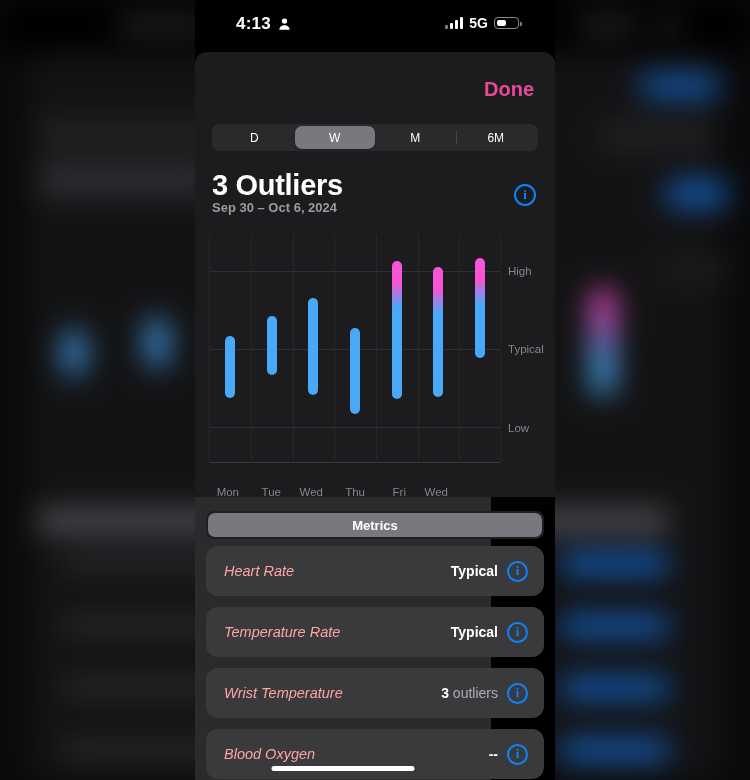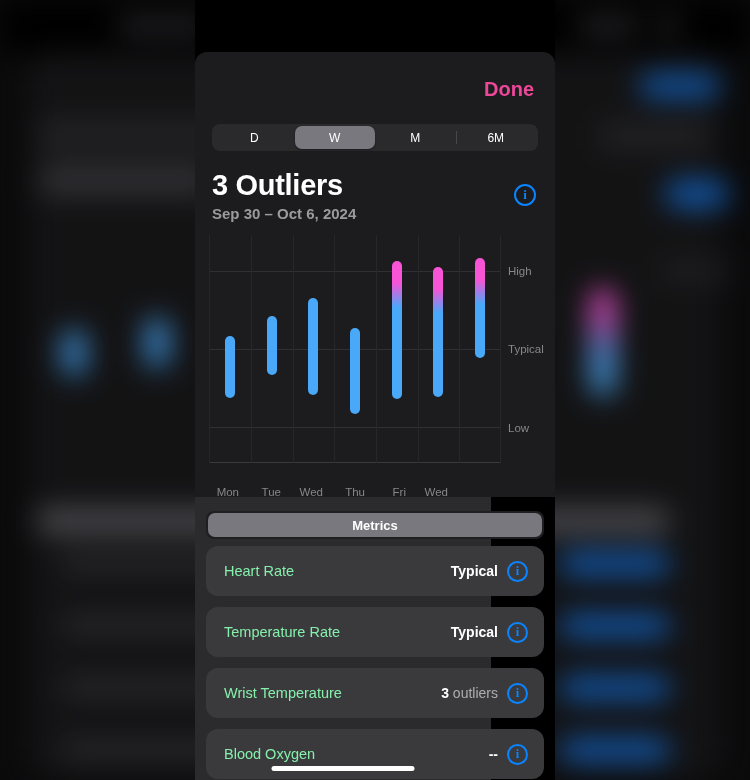--- a/index.html
+++ b/index.html
@@ -60,21 +60,21 @@
               background:#2a2a2c; border-radius:8px; display:flex; padding:2px; }
   .seg{ flex:1; display:flex; align-items:center; justify-content:center;
         color:#fff; font-size:12px; border-radius:7px; position:relative; cursor:pointer; }
   .seg.active{ background:#78787e; box-shadow:0 1px 2px rgba(0,0,0,.4); }
   .seg:not(.active):not(:first-child)::before{
         content:""; position:absolute; left:0; top:5px; bottom:5px; width:1px; background:#48484c; }
   .seg.active + .seg::before{ display:none; }
 
   .headline{ position:absolute; left:17px; top:118px; }
   .h-title{ color:#fff; font-size:29px; font-weight:bold; letter-spacing:-.3px; line-height:1.05; }
-  .h-sub{ color:#9b9b9f; font-size:15px; font-weight:bold; margin-top:5px; }
+  .h-sub{ color:#9b9b9f; font-size:13px; font-weight:bold; }
   .info-btn{ position:absolute; right:19px; top:132px; width:22px; height:22px;
              border-radius:50%; border:2px solid #0a84ff; color:#0a84ff; font-size:13px;
              font-weight:bold; font-family:"Liberation Serif",serif;
              display:flex; align-items:center; justify-content:center; cursor:pointer; }
 
   
   .chart{ position:absolute; left:0; top:183px; width:360px; height:262px; }
   .plot{ position:absolute; left:14px; top:0; width:292px; height:228px; }
   .gl-h{ position:absolute; left:0; width:292px; height:1px; background:#303034; }
   .gl-v{ position:absolute; top:0; height:228px; width:1px; background:#272729; }
@@ -89,21 +89,21 @@
   .tabs{ position:absolute; left:11px; top:14px; width:338px; height:28px;
          background:#1f1f21; border-radius:8px; display:flex; padding:2px; }
   .tab{ flex:1; display:flex; align-items:center; justify-content:center;
         color:#fff; font-size:13px; font-weight:bold; border-radius:7px; cursor:pointer; }
   .tab.active{ background:#78787e; }
   .tab:not(.active){ font-weight:normal; color:#e4e4e6; }
 
   .rows{ position:absolute; left:11px; top:49px; width:338px; }
   .row{ position:relative; height:50px; background:#3a3a3d; border-radius:12px;
         margin-bottom:11px; display:flex; align-items:center; cursor:pointer; }
-  .row-label{ position:absolute; left:18px; color:#86efac; font-size:14.5px; }
+  .row-label{ position:absolute; left:18px; color:#fca5a5; font-size:14.5px;font-style:italic; }
   .row-right{ position:absolute; right:16px; display:flex; align-items:center; gap:9px; }
   .row-value{ color:#fff; font-size:14px; font-weight:bold; }
   .row-value .dim{ color:#aeaeb2; font-weight:normal; }
   .row-info{ width:21px; height:21px; border-radius:50%; border:2px solid #0a84ff;
              color:#0a84ff; font-size:12.5px; font-weight:bold;
              font-family:"Liberation Serif",serif;
              display:flex; align-items:center; justify-content:center; }
 
   .home-ind{ position:absolute; left:50%; transform:translateX(-50%); bottom:9px;
              width:143px; height:5px; background:#fff; border-radius:3px; }
@@ -136,20 +136,39 @@
     <div class="bd-row" style="left:60px;top:614px;width:230px;height:22px;"></div>
     <div class="bd-blue" style="left:560px;top:614px;width:110px;height:24px;"></div>
     <div class="bd-row" style="left:60px;top:676px;width:200px;height:22px;"></div>
     <div class="bd-blue" style="left:560px;top:676px;width:110px;height:24px;"></div>
     <div class="bd-row" style="left:60px;top:738px;width:220px;height:22px;"></div>
     <div class="bd-blue" style="left:560px;top:738px;width:110px;height:24px;"></div>
   </div>
 
   <div class="sheet">
 
+    <div class="statusbar">
+      <div class="sb-time">4:13</div>
+      <svg class="sb-person" viewBox="0 0 16 16">
+        <circle cx="8" cy="4.4" r="3.3" fill="#fff"></circle>
+        <path d="M1.6 15.2c0-3.6 2.9-5.7 6.4-5.7s6.4 2.1 6.4 5.7z" fill="#fff"></path>
+      </svg>
+      <div class="sb-right">
+        <span class="sig">
+            <i></i>
+            <i></i>
+            <i></i>
+            <i></i>
+          </span>
+        <span class="net">5G</span>
+        <span class="batt">
+            <i></i>
+          </span>
+      </div>
+    </div>
 
     <div class="sheet-card">
 
       <div class="navbar">
         <div class="nav-done">Done</div>
       </div>
 
       <div class="segmented">
         <div class="seg">D</div>
         <div class="seg active">W</div>

